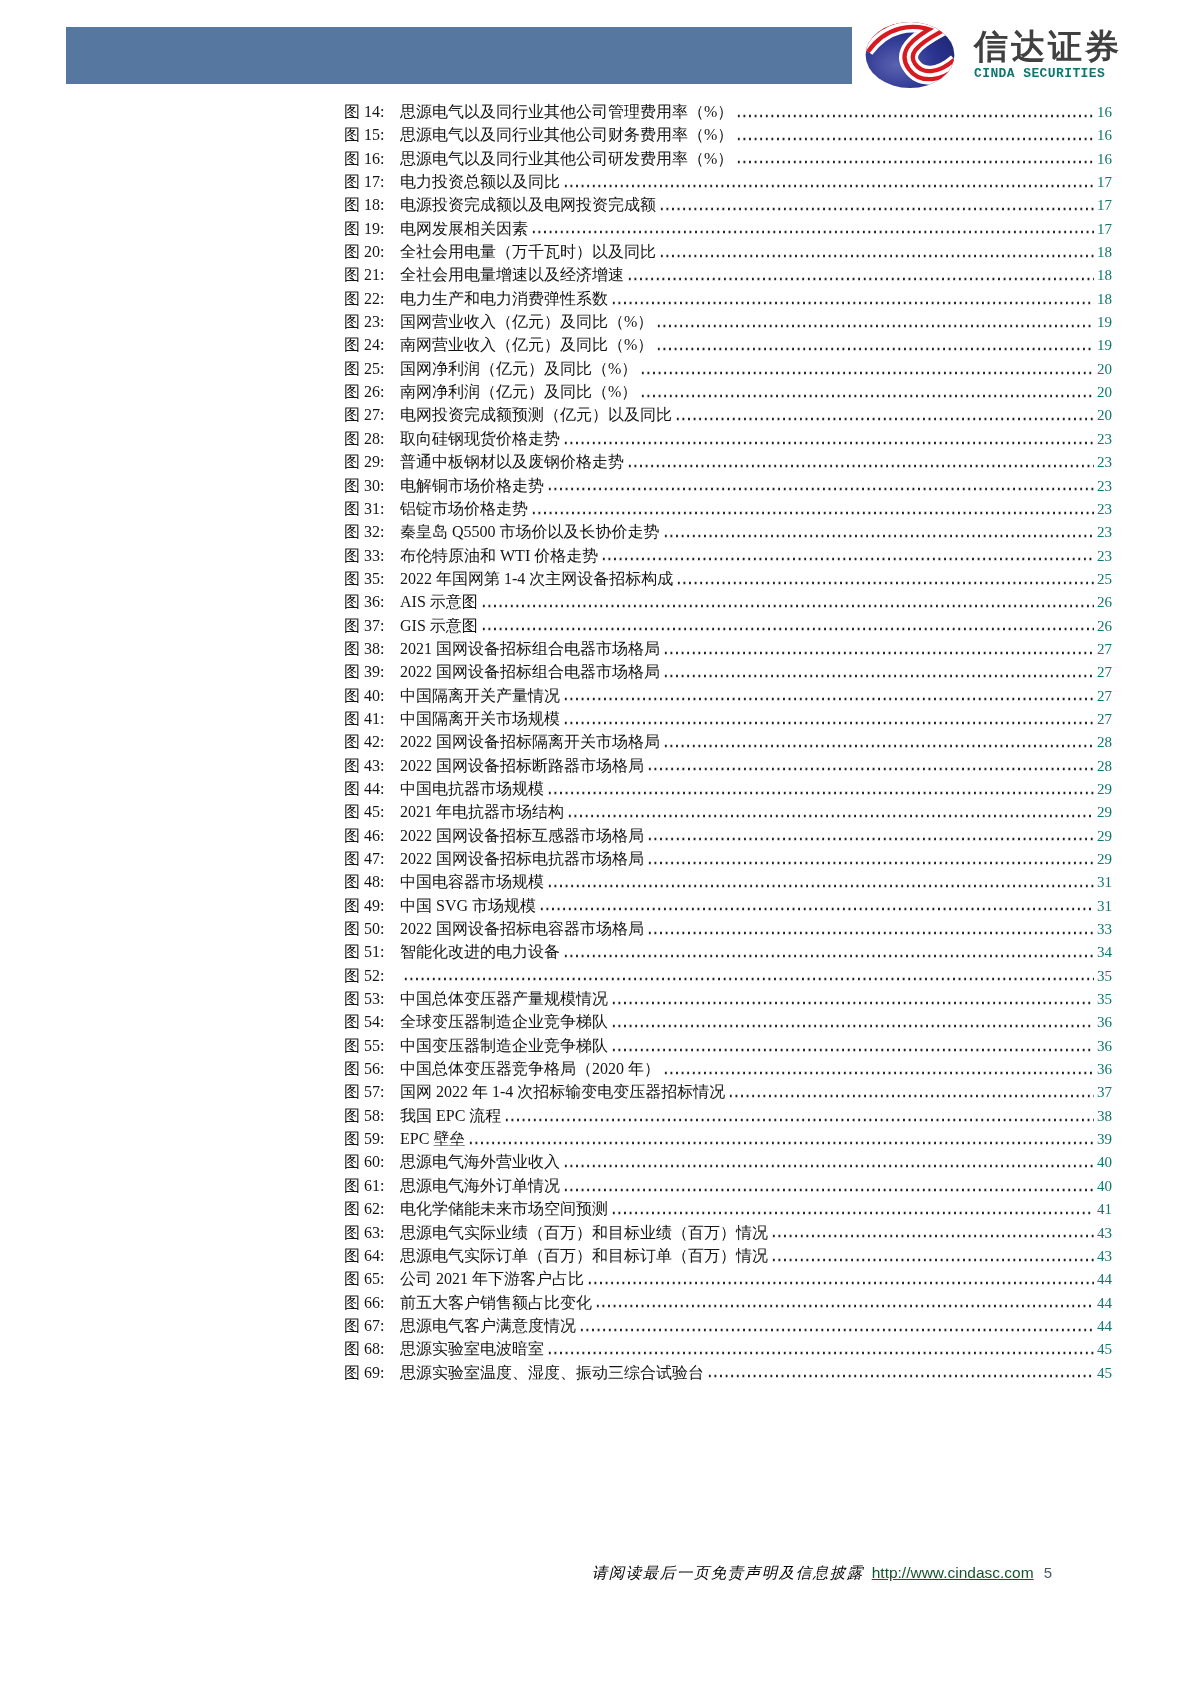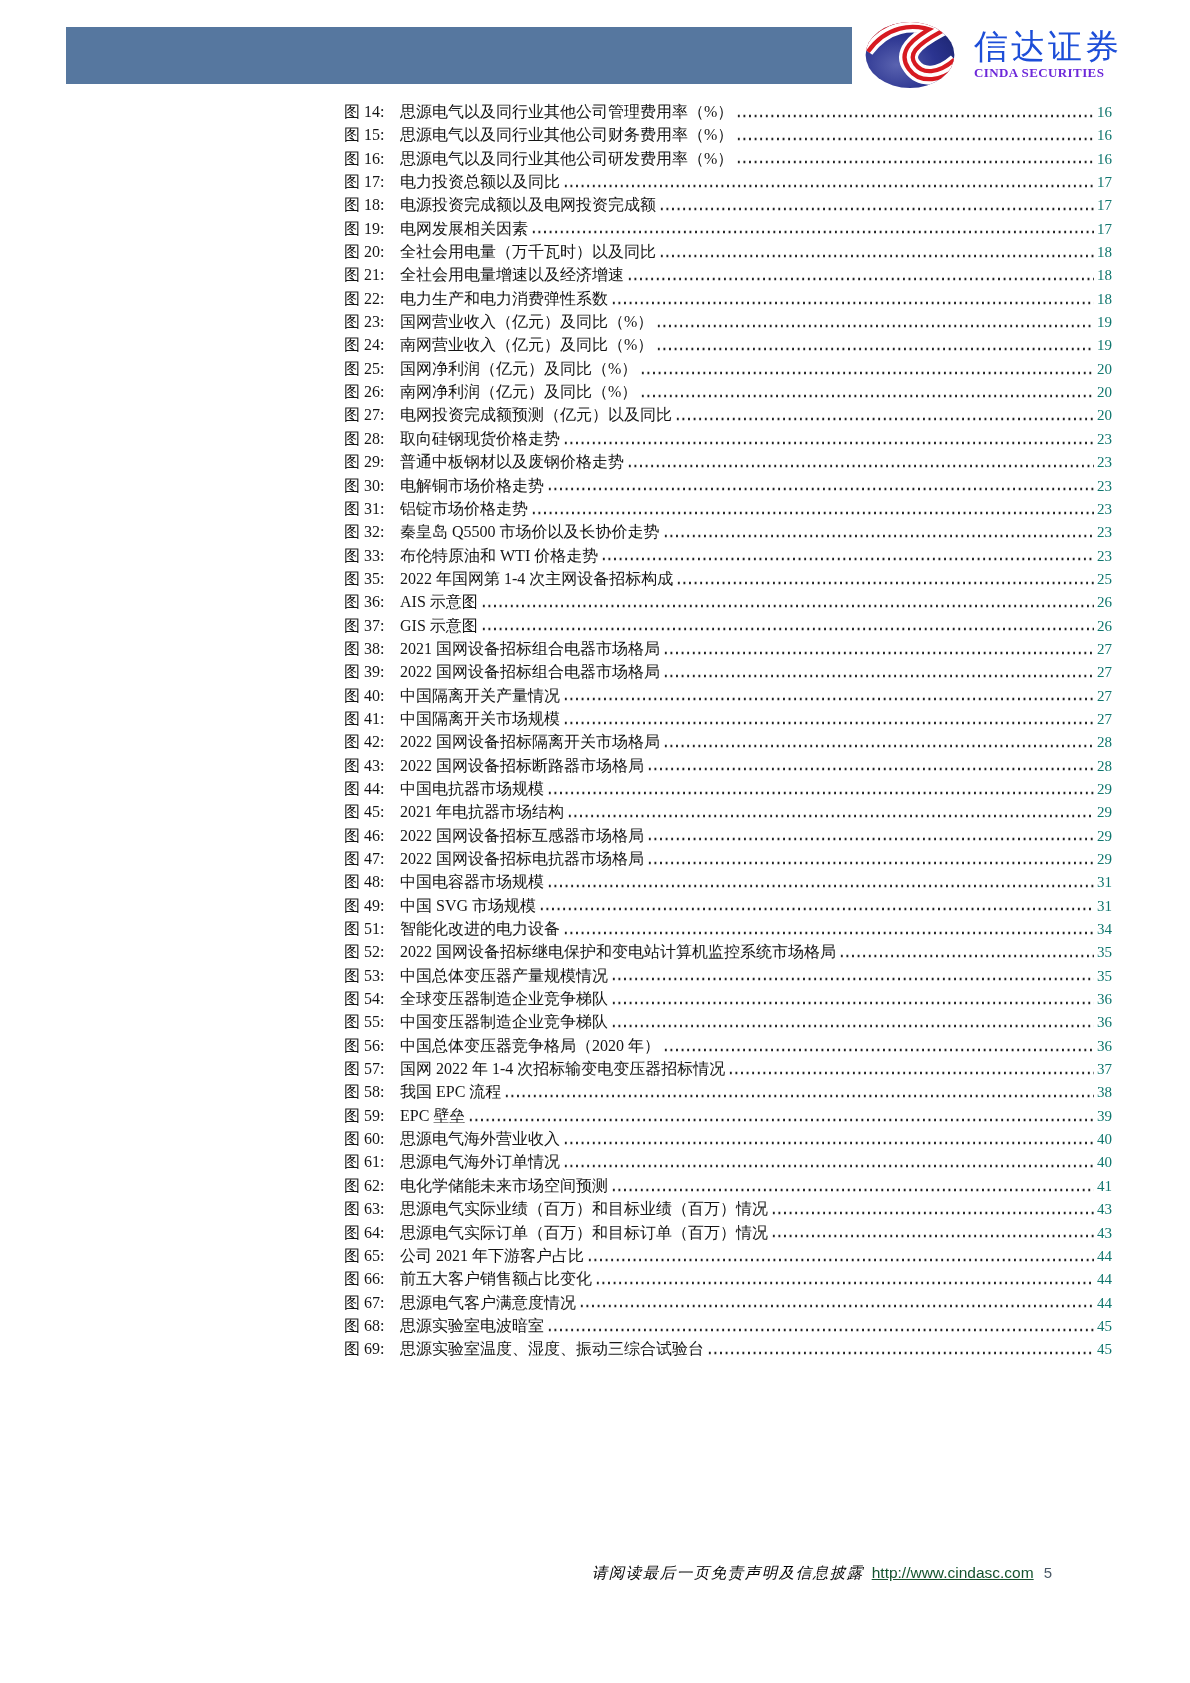--- a/index.html
+++ b/index.html
@@ -13,26 +13,26 @@
     background:#56779F;
   }
   .brand {
     position:absolute; left:862px; top:20px; height:70px;
     display:flex; align-items:center; gap:16px;
   }
   .brand-logo-svg { width:96px; height:68px; }
   .brand-text { display:flex; flex-direction:column; justify-content:center; }
   .brand-cn {
     font-family:"Liberation Sans","DejaVu Sans",sans-serif;
-    font-weight:normal; font-size:34px; line-height:1.05;
-    color:#1d4ed8; letter-spacing:3px; white-space:nowrap;
+    font-weight:bold; font-size:34px; line-height:1.05;
+    color:#404040; letter-spacing:3px; white-space:nowrap;
   }
   .brand-en {
-    font-family:Liberation Serif, serif;
-    font-weight:bold; font-size:13px; color:#6d28d9;
+    font-family:Liberation Mono, monospace;
+    font-weight:bold; font-size:13px; color:#0f766e;
     letter-spacing:0.4px; margin-top:1px; white-space:nowrap;
   }
   .toc { position:absolute; left:344px; top:100px; width:768px; }
   .toc-row {
     display:flex; height:23.35px; line-height:23.35px;
     font-size:16px; color:#151515; align-items:baseline;
   }
   .toc-label { flex:0 0 56px; white-space:nowrap; }
   .toc-title { white-space:nowrap; }
   .leader {
@@ -330,31 +330,36 @@
     <span class="toc-page">31</span>
   </div>
 
   <div class="toc-row">
     <span class="toc-label">图 49:</span>
     <span class="toc-title">中国 SVG 市场规模</span>
     <span class="leader"></span>
     <span class="toc-page">31</span>
   </div>
 
+  <div class="toc-row">
+    <span class="toc-label">图 50:</span>
+    <span class="toc-title">2022 国网设备招标电容器市场格局</span>
+    <span class="leader"></span>
+    <span class="toc-page">33</span>
+  </div>
 
   <div class="toc-row">
     <span class="toc-label">图 51:</span>
     <span class="toc-title">智能化改进的电力设备</span>
     <span class="leader"></span>
     <span class="toc-page">34</span>
   </div>
 
   <div class="toc-row">
     <span class="toc-label">图 52:</span>
-    <span class="toc-title">2022 国网设备招标继电保护和变电站计算机监控系统市场格局</span>
     <span class="leader"></span>
     <span class="toc-page">35</span>
   </div>
 
   <div class="toc-row">
     <span class="toc-label">图 53:</span>
     <span class="toc-title">中国总体变压器产量规模情况</span>
     <span class="leader"></span>
     <span class="toc-page">35</span>
   </div>

